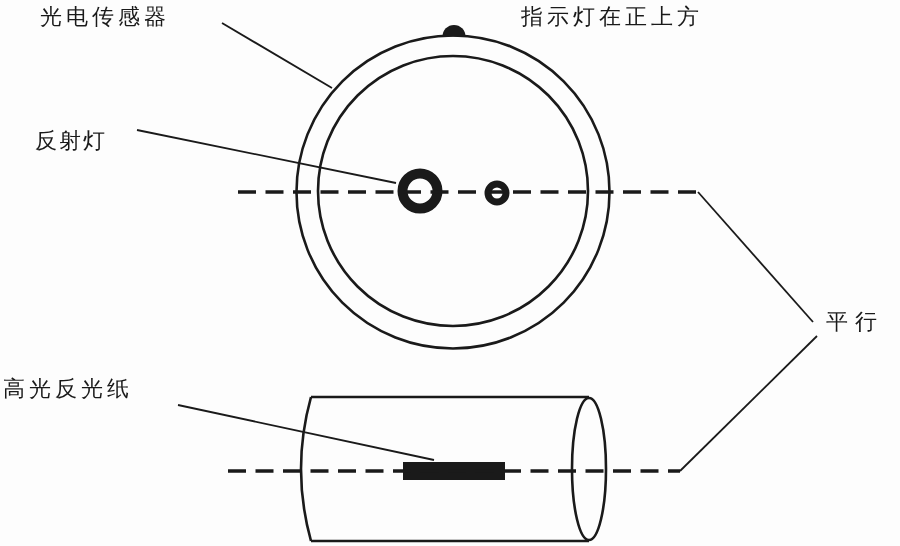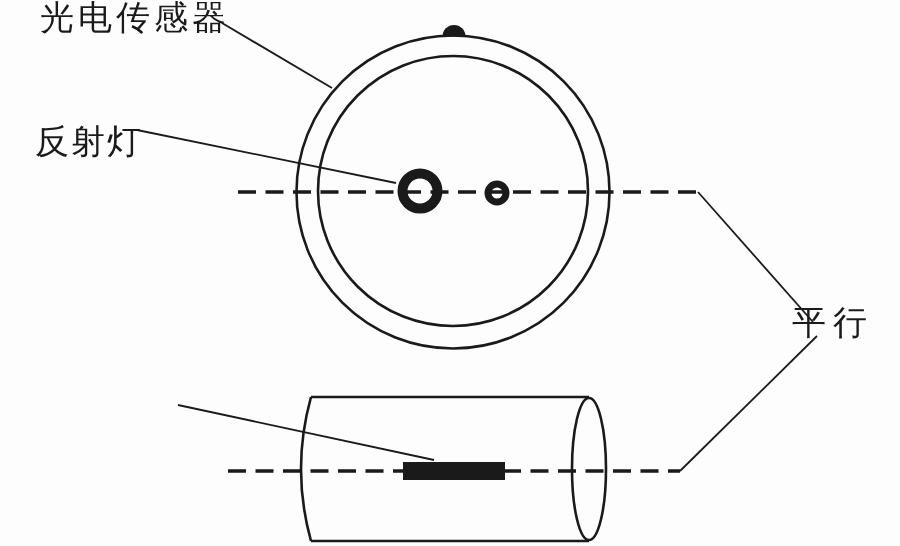--- a/index.html
+++ b/index.html
@@ -32,30 +32,30 @@
     fill: none;
     stroke: var(--line-color);
   }
   .fill {
     fill: var(--line-color);
     stroke: none;
   }
   .label {
     position: absolute;
     color: var(--line-color);
-    font-size: 34px;
+    font-size: 22px;
     line-height: 32px;
     white-space: nowrap;
     letter-spacing: 4px;
   }
   .label-sensor     { left: 40px;  top: 1px;   }
   .label-indicator  { left: 521px; top: 1px;   }
   .label-reflector  { left: 35px;  top: 125px; letter-spacing: 2px; }
   .label-paper      { left: 3px;   top: 373px; }
-  .label-parallel   { left: 792px; top: 306px; letter-spacing: 7px; }
+  .label-parallel   { left: 826px; top: 306px; letter-spacing: 7px; }
 </style>
 </head>
 <body>
 
 <div class="stage">
 
   <svg width="900" height="546" viewBox="0 0 900 546">
 
     <circle class="stroke" cx="453" cy="192" r="156.5" stroke-width="2.6"></circle>
     <circle class="stroke" cx="453" cy="191" r="135" stroke-width="2.6"></circle>
@@ -80,19 +80,21 @@
     <line class="stroke" x1="222" y1="23" x2="332" y2="88" stroke-width="1.8"></line>
     <line class="stroke" x1="137" y1="130" x2="396" y2="183" stroke-width="1.8"></line>
     <line class="stroke" x1="178" y1="405" x2="434" y2="460" stroke-width="1.8"></line>
 
     <line class="stroke" x1="698" y1="192" x2="813" y2="322" stroke-width="1.8"></line>
     <line class="stroke" x1="680" y1="471" x2="817" y2="336" stroke-width="1.8"></line>
   </svg>
 
   <div class="label label-sensor">光电传感器</div>
 
+  <div class="label label-indicator">指示灯在正上方</div>
 
   <div class="label label-reflector">反射灯</div>
 
+  <div class="label label-paper">高光反光纸</div>
 
   <div class="label label-parallel">平行</div>
 
 </div>
 
 </body></html>

